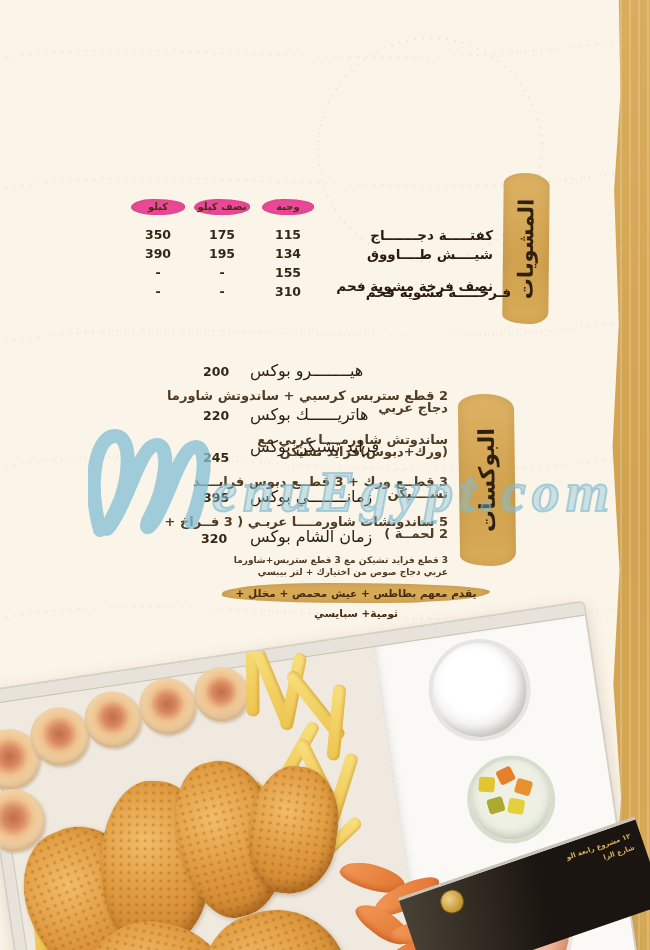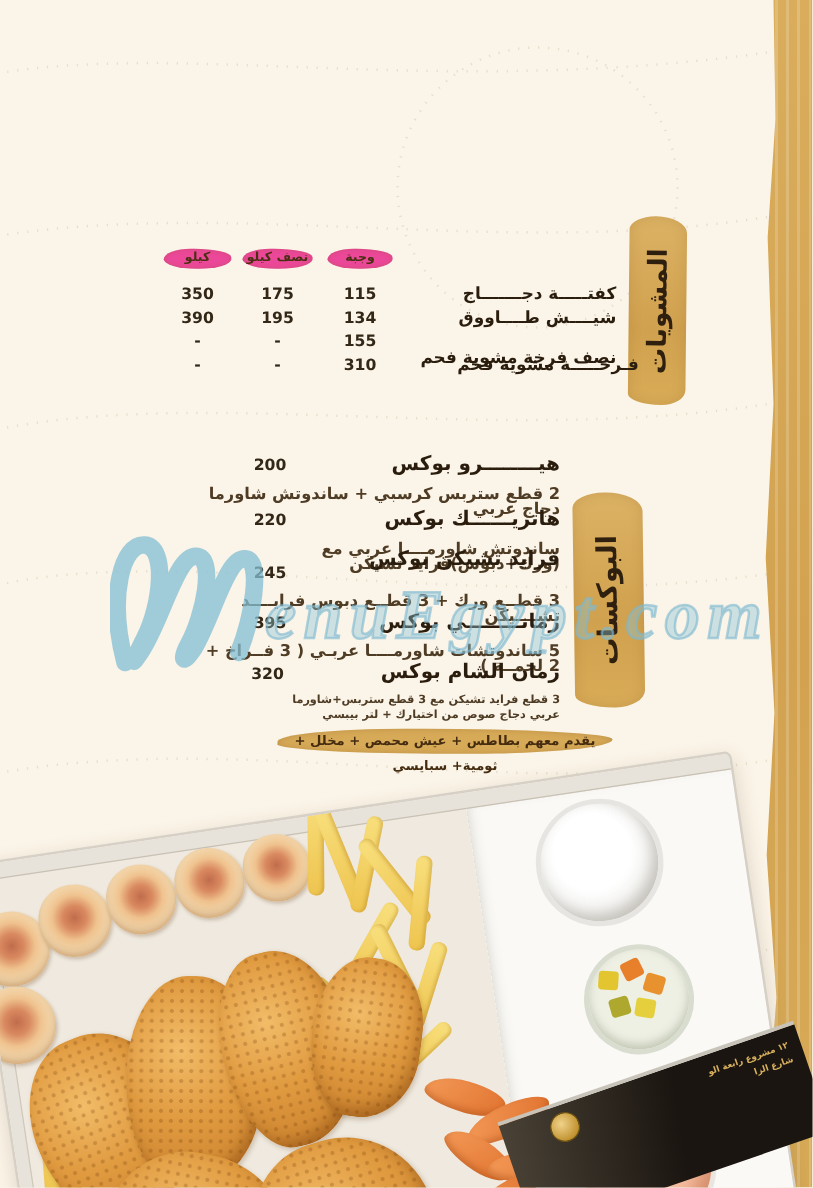--- a/index.html
+++ b/index.html
@@ -41,22 +41,22 @@
   .g-name{
     z-index:3;color:#2a1d0e;font-weight:bold;font-size:13.5px;
     text-align:right;direction:rtl;line-height:18px;
   }
   .g-val{
     z-index:3;color:#332817;font-weight:bold;font-size:12.5px;
     text-align:center;line-height:18px;
   }
   
   .b-name{
-    z-index:3;color:#2a1d0e;font-weight:bold;font-size:16px;
-    text-align:right;direction:rtl;white-space:nowrap;
+    z-index:3;color:#2a1d0e;font-weight:normal;font-size:16px;
+    text-align:left;direction:rtl;white-space:nowrap;
   }
   .b-price{
     z-index:3;color:#332817;font-weight:bold;font-size:12.5px;
   }
   .b-desc{
     z-index:3;color:#4f3c25;font-weight:bold;font-size:13px;
     text-align:right;direction:rtl;line-height:12px;
   }
   .footer-pill{
     z-index:3;background:#d7aa58;color:#452c10;font-weight:bold;

